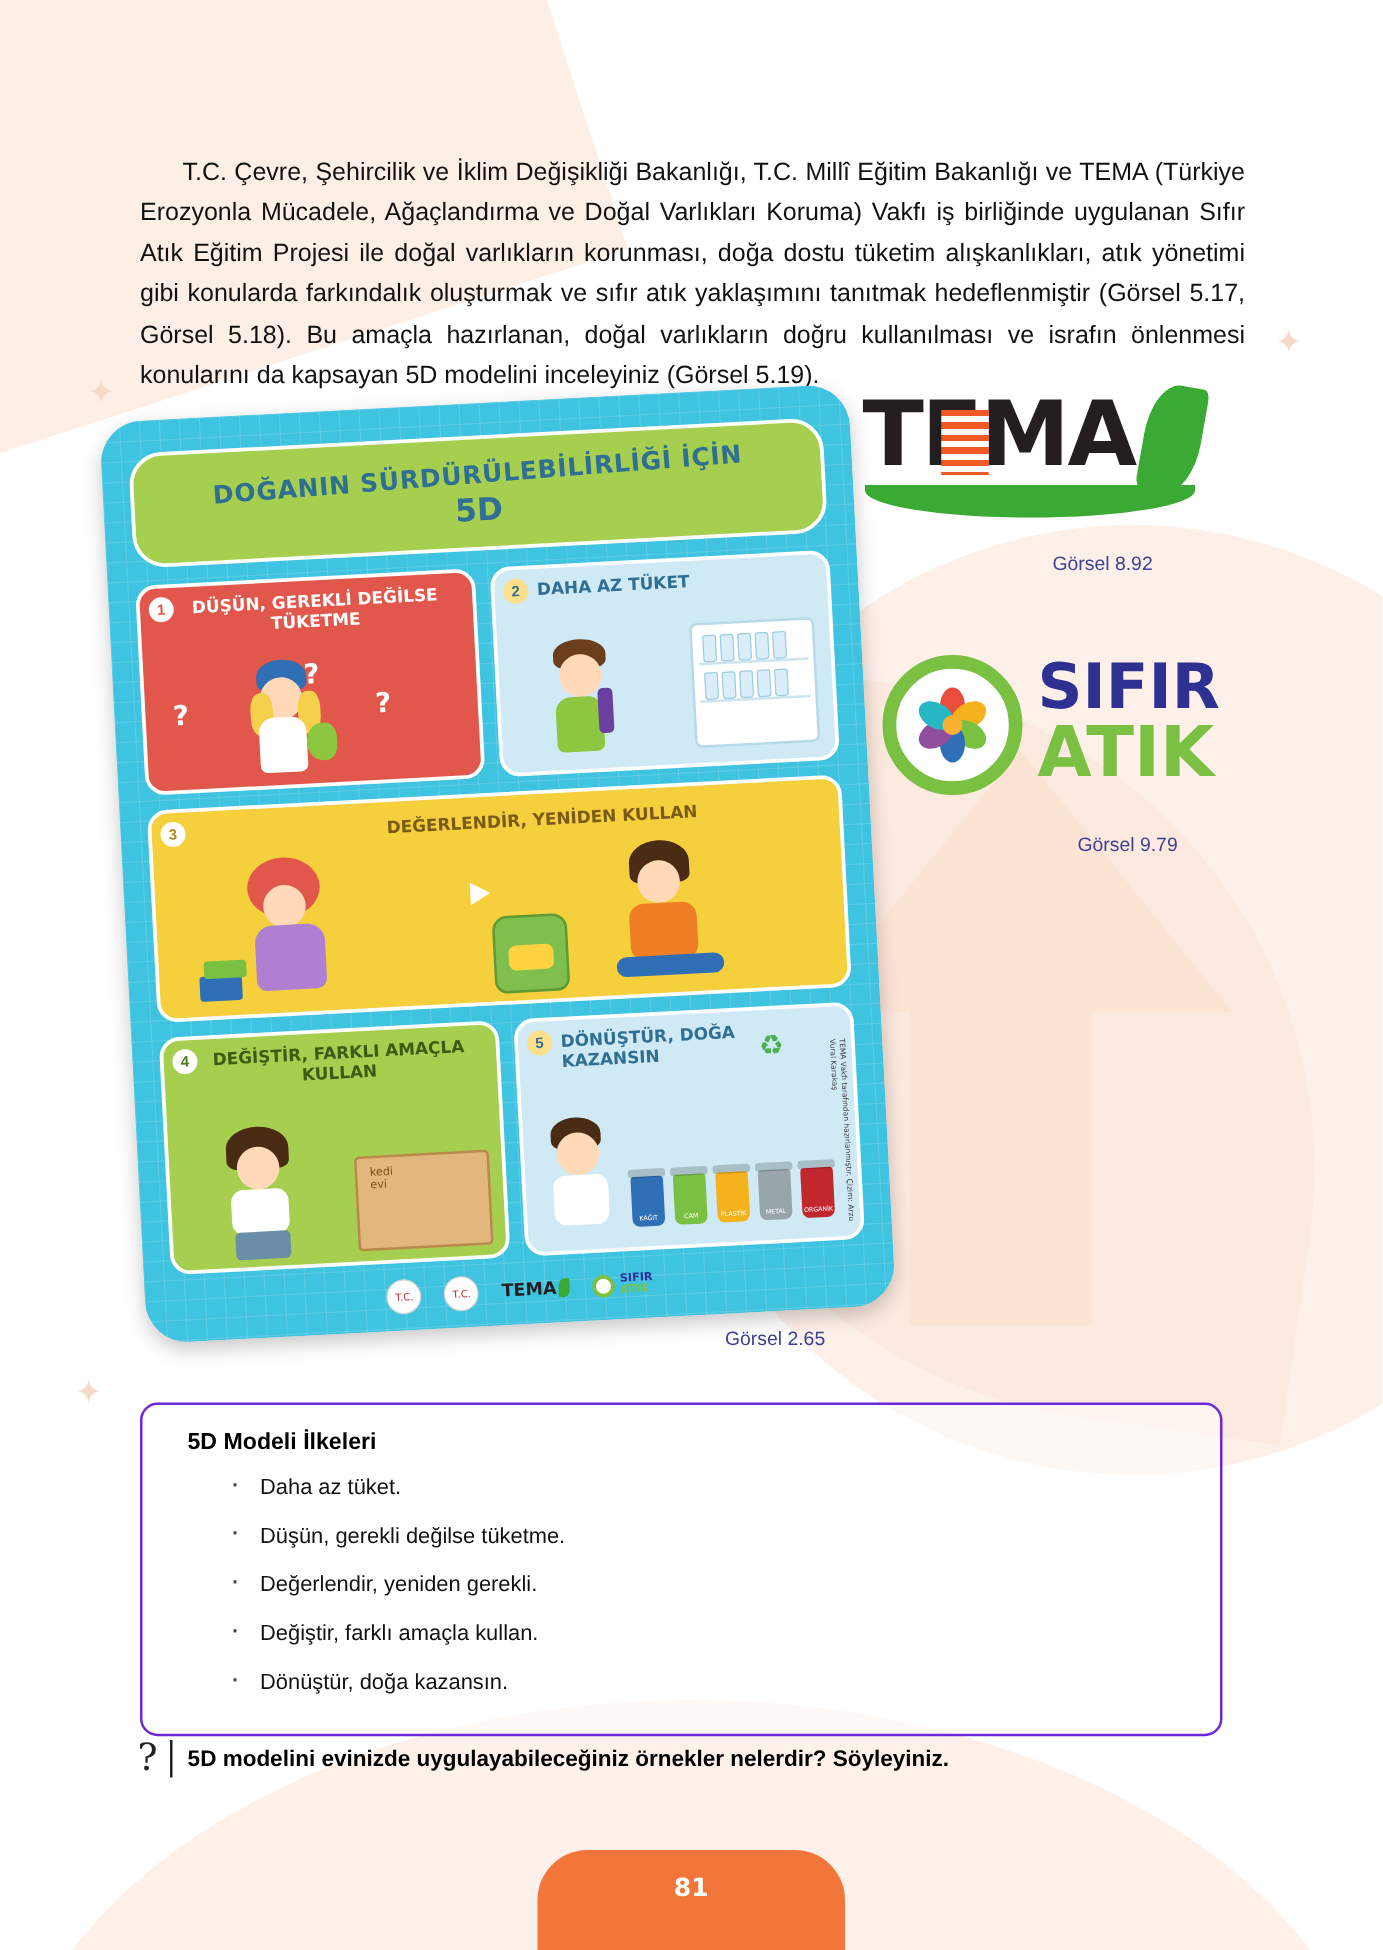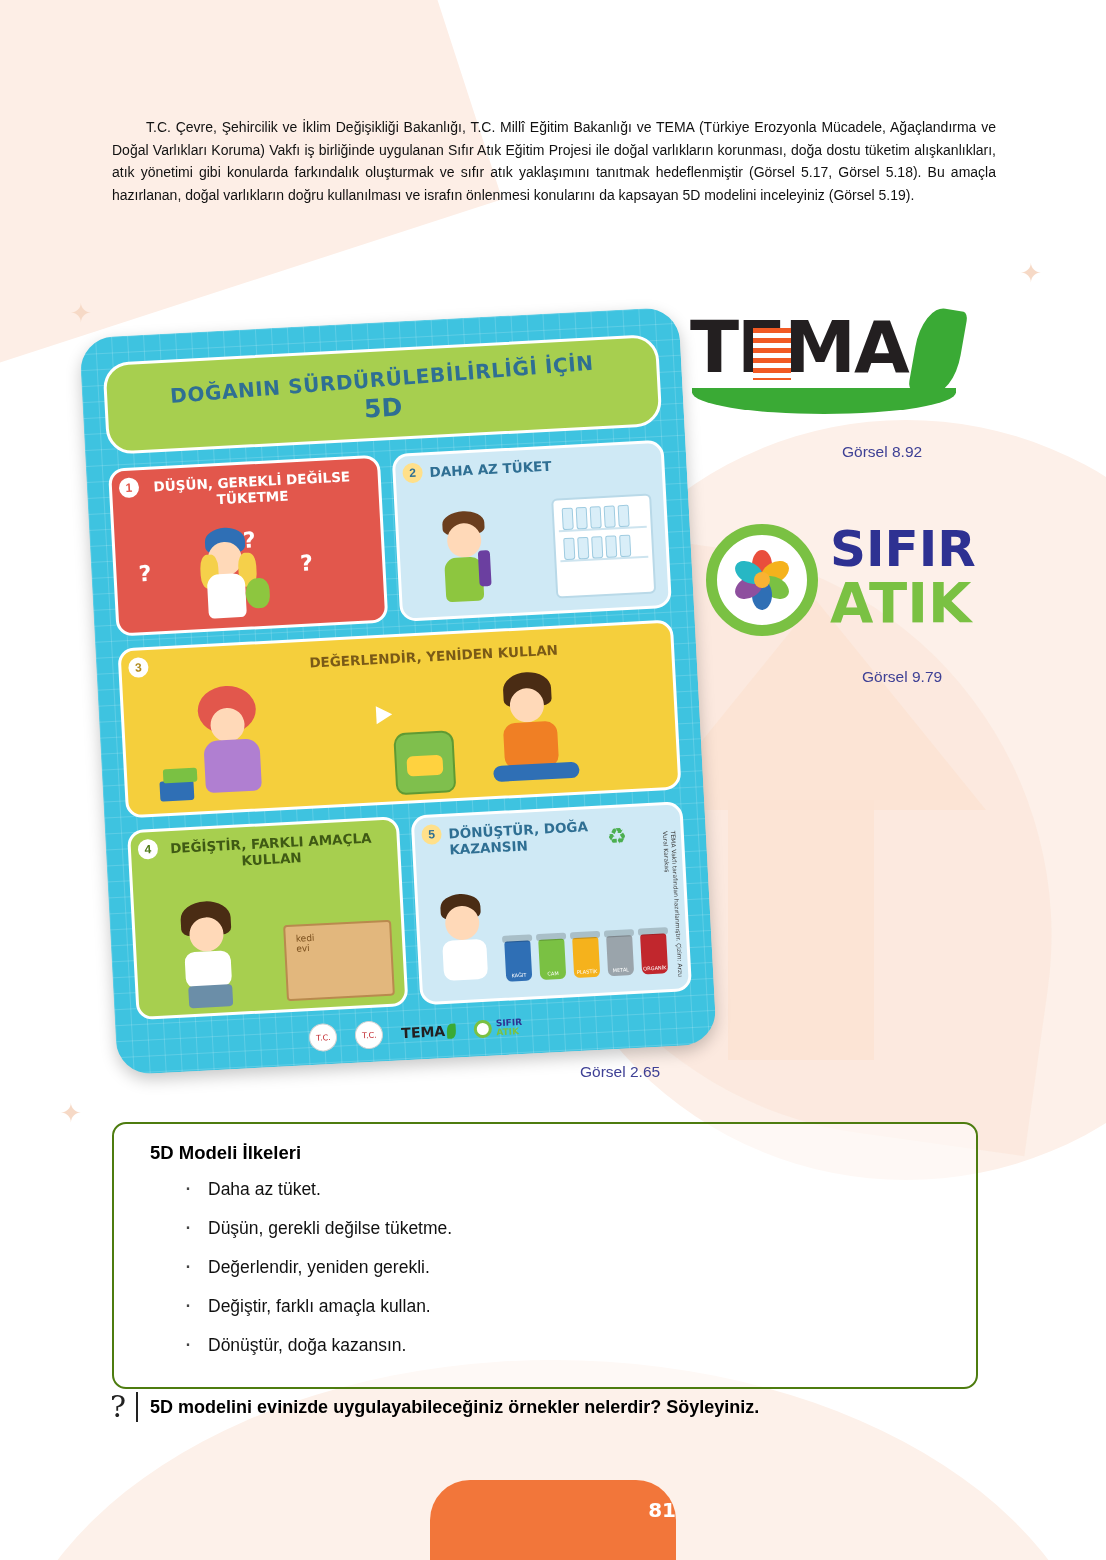--- a/index.html
+++ b/index.html
@@ -95,21 +95,21 @@
     z-index: 2;
     width: 1106px;
     height: 1560px;
   }
 
   .intro-paragraph {
     position: absolute;
     left: 112px;
     top: 102px;
     width: 884px;
-    font-size: 14px;
+    font-size: 20px;
     line-height: 1.62;
     text-align: justify;
     text-indent: 34px;
     color: #111;
   }
 
   
   .tema-logo {
     position: absolute;
     left: 690px;
@@ -530,21 +530,21 @@
     box-sizing: border-box;
     background: #fff;
   }
 
   
   .principles {
     position: absolute;
     left: 112px;
     top: 1122px;
     width: 866px;
-    border: 2px solid #4d7c0f;
+    border: 2px solid #6d28d9;
     border-radius: 14px;
     background: rgba(255,255,255,.55);
     box-sizing: border-box;
     padding: 18px 26px 22px 26px;
   }
   .principles h3 {
     margin: 0 0 6px 10px;
     font-size: 18.5px;
     font-weight: bold;
     color: #000;
@@ -605,21 +605,21 @@
     height: 80px;
     background: #f2763a;
     border-radius: 40px 40px 0 0;
     z-index: 3;
   }
   .page-number {
     position: absolute;
     left: 0;
     right: 0;
     top: 18px;
-    text-align: right;
+    text-align: center;
     color: #ffffff;
     font-size: 20px;
     font-weight: bold;
     font-family: "DejaVu Sans", sans-serif;
   }
 </style>
 </head>
 <body>
 
 <div class="bg-layer">

